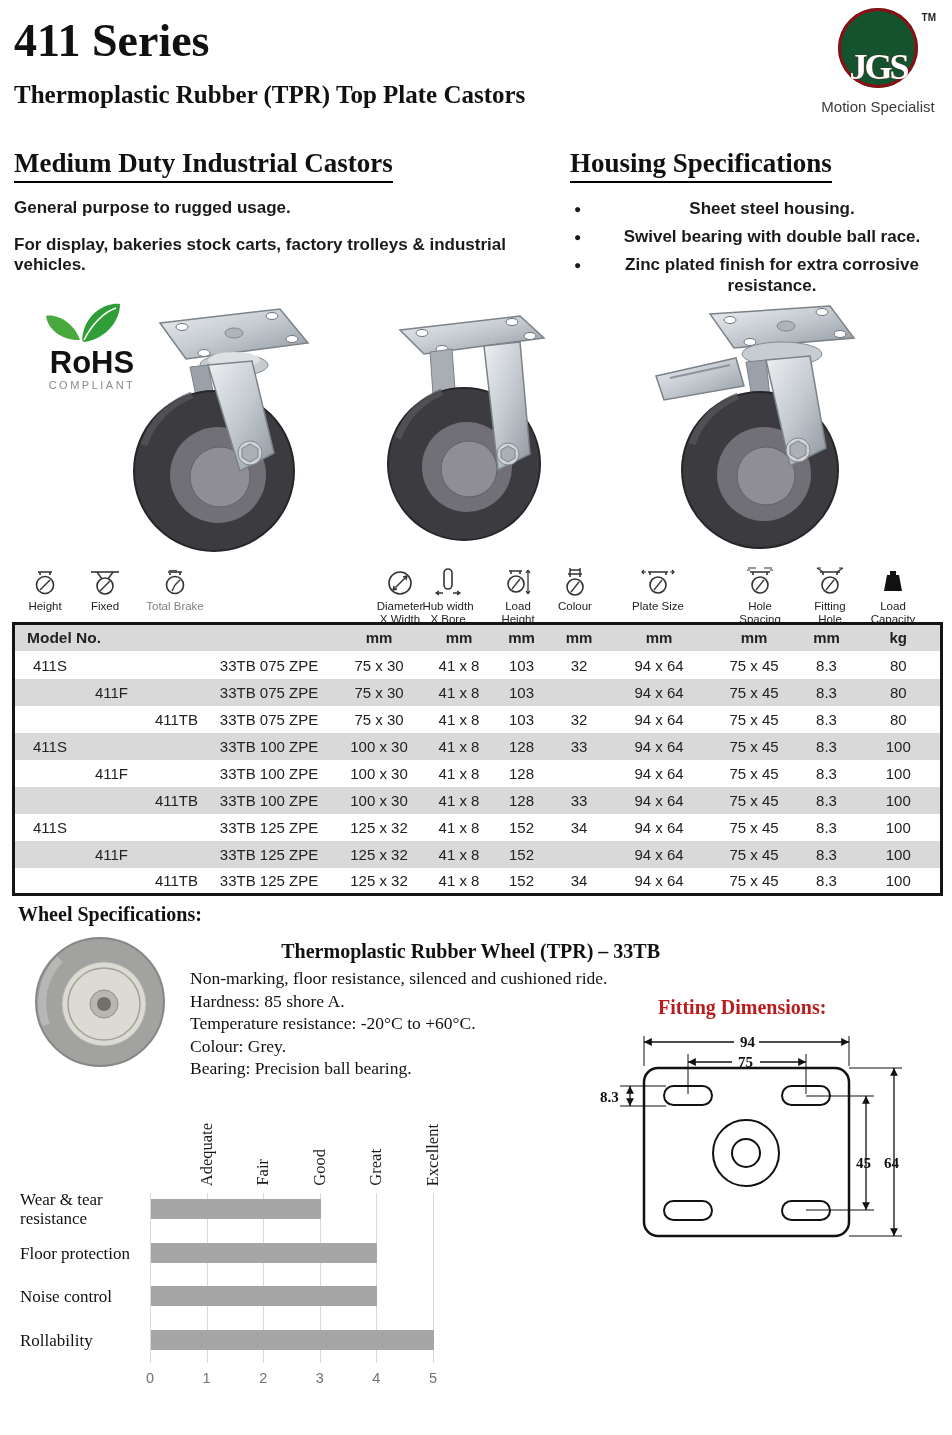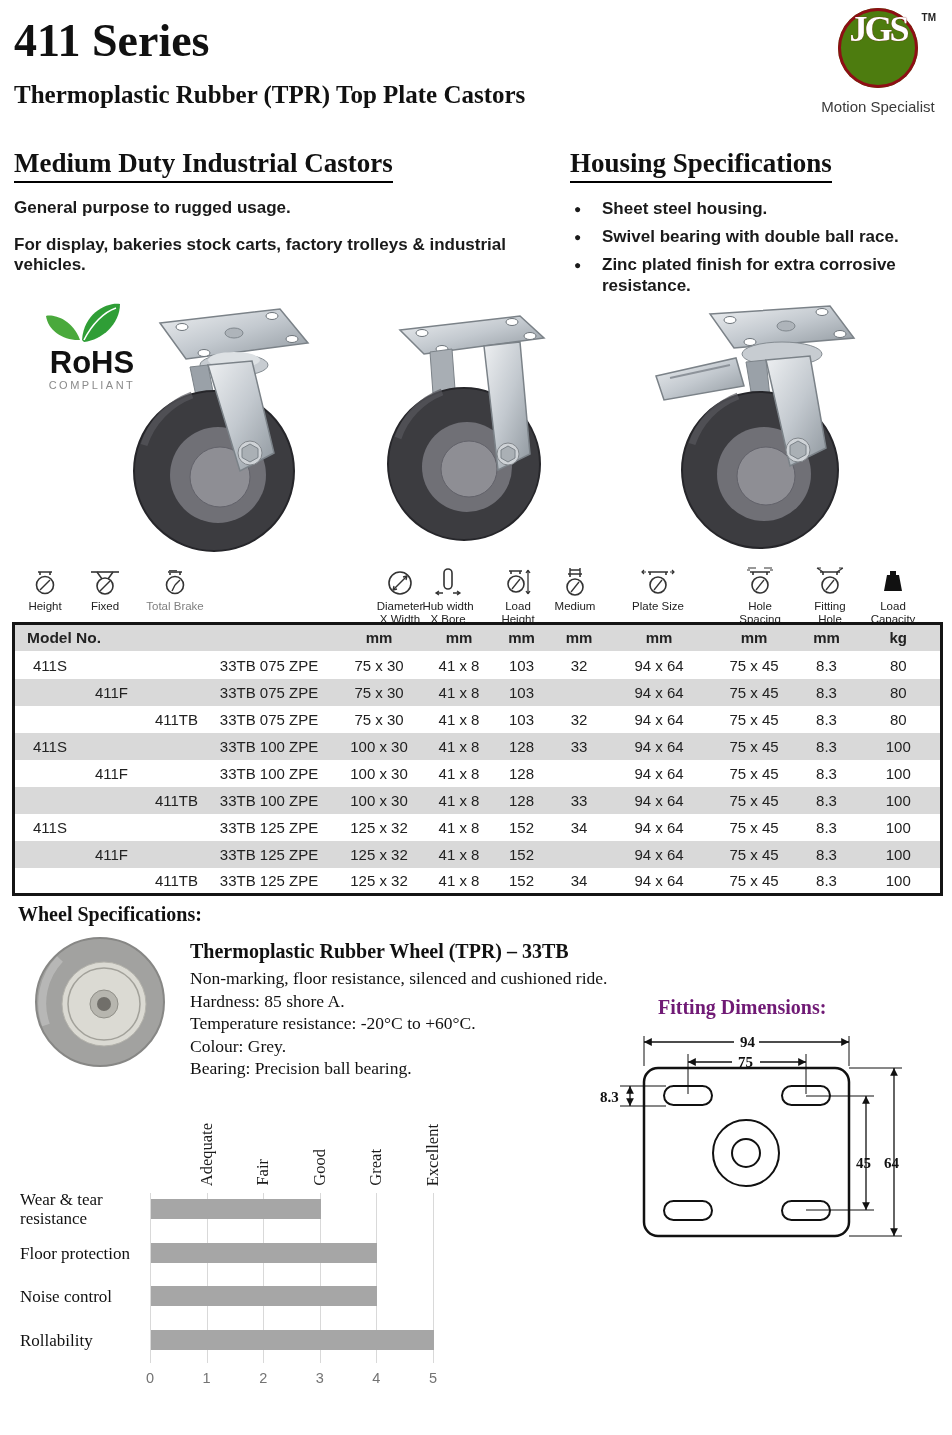--- a/index.html
+++ b/index.html
@@ -4,32 +4,32 @@
 <style>
   * { margin:0; padding:0; box-sizing:border-box; }
   body { background:#eee; font-family:"Liberation Sans", sans-serif; }
   .page { position:relative; width:952px; height:1435px; background:#fff; margin:0 auto; overflow:hidden; }
 
   
   .title-block { position:absolute; left:14px; top:16px; }
   .page-title { font-family:"Liberation Serif", serif; font-weight:bold; font-size:46px; color:#111; line-height:1.1; }
   .page-subtitle { font-family:"Liberation Serif", serif; font-weight:bold; font-size:25px; color:#111; margin-top:14px; }
   .logo-block { position:absolute; left:812px; top:8px; width:132px; text-align:center; }
-  .logo-circle { position:relative; width:80px; height:80px; margin:0 auto; border-radius:50%; background:#4d7c0f; display:flex; align-items:flex-start; justify-content:center; box-shadow:inset 0 0 0 3px #8e0e15; }
+  .logo-circle { position:relative; width:80px; height:80px; margin:0 auto; border-radius:50%; background:#14532d; display:flex; align-items:flex-end; justify-content:center; box-shadow:inset 0 0 0 3px #8e0e15; }
   .logo-letters { font-family:"Liberation Serif", serif; font-weight:bold; font-size:36px; color:#fff; letter-spacing:-3px; text-shadow:0 0 1px #7a0c12; }
   .logo-tm { position:absolute; right:8px; top:4px; font-size:10px; font-weight:bold; color:#222; }
   .logo-tagline { margin-top:10px; font-size:15px; color:#3a3a3a; }
 
   
   .section-heading { font-family:"Liberation Serif", serif; font-weight:bold; font-size:27px; color:#111; border-bottom:2px solid #000; padding-bottom:2px; display:inline-block; }
   .col-left-head { position:absolute; left:14px; top:148px; }
   .col-right-head { position:absolute; left:570px; top:148px; }
   .col-left-lines { position:absolute; left:14px; top:198px; width:545px; }
   .bold-line { font-size:17px; font-weight:bold; color:#1a1a1a; margin-bottom:17px; }
-  .col-right-bullets { position:absolute; left:572px; top:198px; width:370px; }
+  .col-right-bullets { position:absolute; left:572px; top:198px; width:370px;text-align:center; }
   .col-right-bullets ul { list-style:none; }
   .col-right-bullets li { position:relative; padding-left:30px; font-size:17px; font-weight:bold; color:#1a1a1a; margin-bottom:7px; line-height:21px; }
   .col-right-bullets li::before { content:"●"; position:absolute; left:2px; top:1px; font-size:12px; }
 
   
   .rohs { position:absolute; left:42px; top:300px; width:100px; text-align:center; }
   .rohs-word { font-size:31px; font-weight:bold; color:#111; letter-spacing:0; line-height:30px; font-family:"Liberation Sans",sans-serif; }
   .rohs-compliant { font-size:11px; letter-spacing:2.5px; color:#8a8a8a; margin-top:1px; }
   .castor-img { position:absolute; }
 
@@ -46,25 +46,25 @@
   table.spec th { background:#d9d9d9; font-weight:bold; height:28px; border-bottom:2px solid #fff; }
   table.spec th.model-head { text-align:left; padding-left:12px; font-size:15.5px; }
   table.spec td { height:27px; text-align:center; }
   table.spec td.m-s { text-align:left; padding-left:18px; }
   table.spec tr.alt td { background:#d9d9d9; }
 
   
   .wheel-head { position:absolute; left:18px; top:903px; font-family:"Liberation Serif", serif; font-weight:bold; font-size:20px; color:#111; }
   .wheel-img { position:absolute; left:34px; top:933px; }
   .wheel-text { position:absolute; left:190px; top:940px; width:470px; font-family:"Liberation Serif", serif; }
-  .wheel-title { font-weight:bold; font-size:20px; color:#111; margin-bottom:4px; }
+  .wheel-title { font-weight:bold; font-size:20px; color:#111; margin-bottom:4px;text-align:right; }
   .wheel-line { font-size:17.5px; color:#111; line-height:22.5px; }
 
   
-  .fit-head { position:absolute; left:658px; top:996px; font-family:"Liberation Serif", serif; font-weight:bold; font-size:20px; color:#701a75; }
+  .fit-head { position:absolute; left:658px; top:996px; font-family:"Liberation Serif", serif; font-weight:bold; font-size:20px; color:#b91c1c; }
   .fit-diagram { position:absolute; left:592px; top:1022px; }
 
   
   .chart { position:absolute; left:20px; top:1098px; width:470px; height:300px; }
   .chart-scale { position:absolute; left:130px; top:0; width:300px; height:92px; }
   .scale-label { position:absolute; bottom:4px; writing-mode:vertical-rl; transform:rotate(180deg); font-family:"Liberation Serif", serif; font-size:16.5px; color:#1a1a1a; }
   .chart-plot { position:absolute; left:130px; top:95px; width:283px; height:165px; }
   .gridline { position:absolute; top:0; width:1px; height:170px; background:#d9d9d9; }
   .bar { position:absolute; left:1px; height:20px; }
   .chart-cats { position:absolute; left:0; top:95px; width:128px; height:170px; }
@@ -262,21 +262,21 @@
     </div>
     <div class="icon-item" style="left:537px;">
       <div class="icon-glyph">
         <svg width="30" height="32" viewBox="0 0 30 32">
             <path d="M10 2 v6 M20 2 v6 M10 4 h10" stroke="#333" stroke-width="1.4" fill="none"></path>
             <path d="M8 8 h14 M10 8 v3 M20 8 v3" stroke="#333" stroke-width="1.6" fill="none"></path>
             <circle cx="15" cy="21" r="8" stroke="#333" stroke-width="1.6" fill="none"></circle>
             <path d="M11 26 L19 16" stroke="#333" stroke-width="1.3"></path>
           </svg>
       </div>
-      <div class="icon-label">Medium</div>
+      <div class="icon-label">Colour</div>
     </div>
     <div class="icon-item" style="left:620px;">
       <div class="icon-glyph">
         <svg width="36" height="32" viewBox="0 0 36 32">
             <path d="M8 6 h20 M10 6 v3 M26 6 v3" stroke="#333" stroke-width="1.6" fill="none"></path>
             <path d="M2 6 h4 M34 6 h-4 M4 4 l-2 2 2 2 M32 4 l2 2 -2 2" stroke="#333" stroke-width="1.2" fill="none"></path>
             <circle cx="18" cy="19" r="8" stroke="#333" stroke-width="1.6" fill="none"></circle>
             <path d="M14 24 L22 14" stroke="#333" stroke-width="1.3"></path>
           </svg>
       </div>

